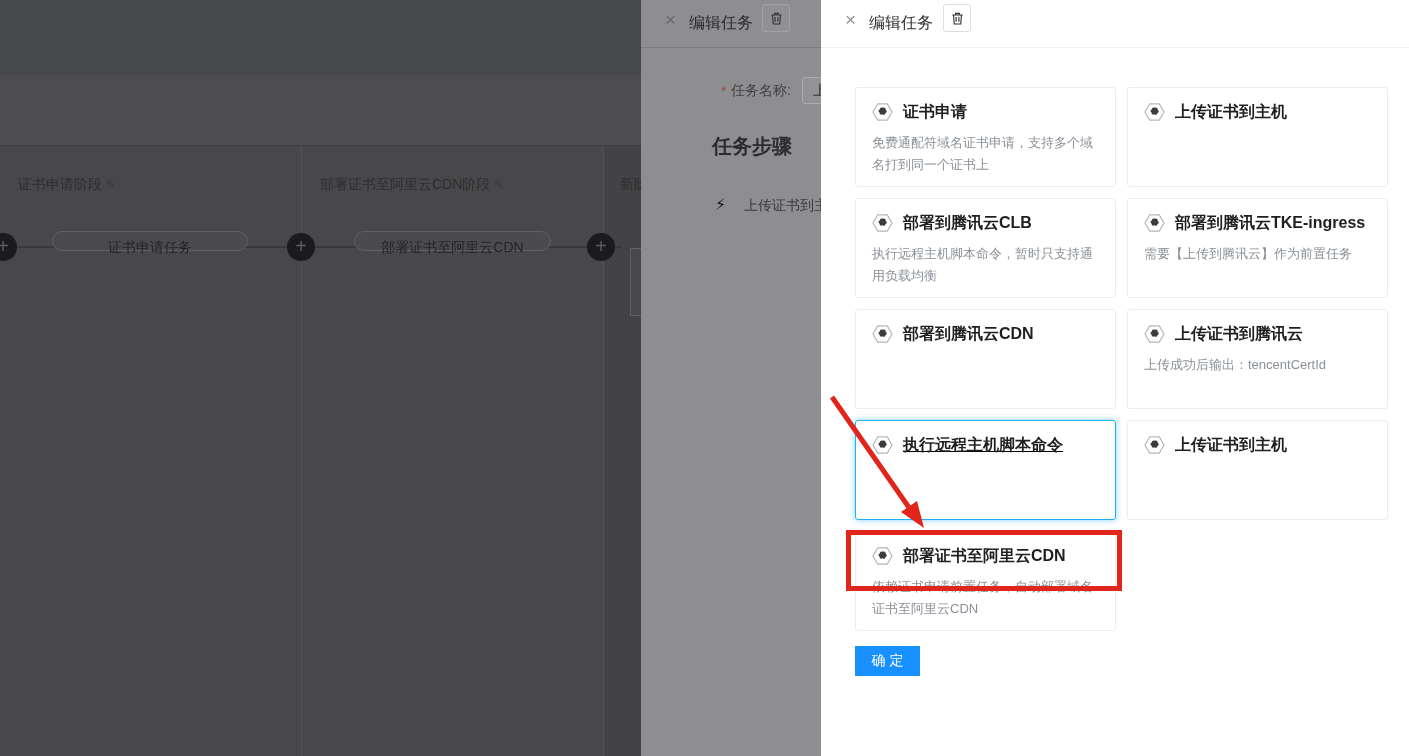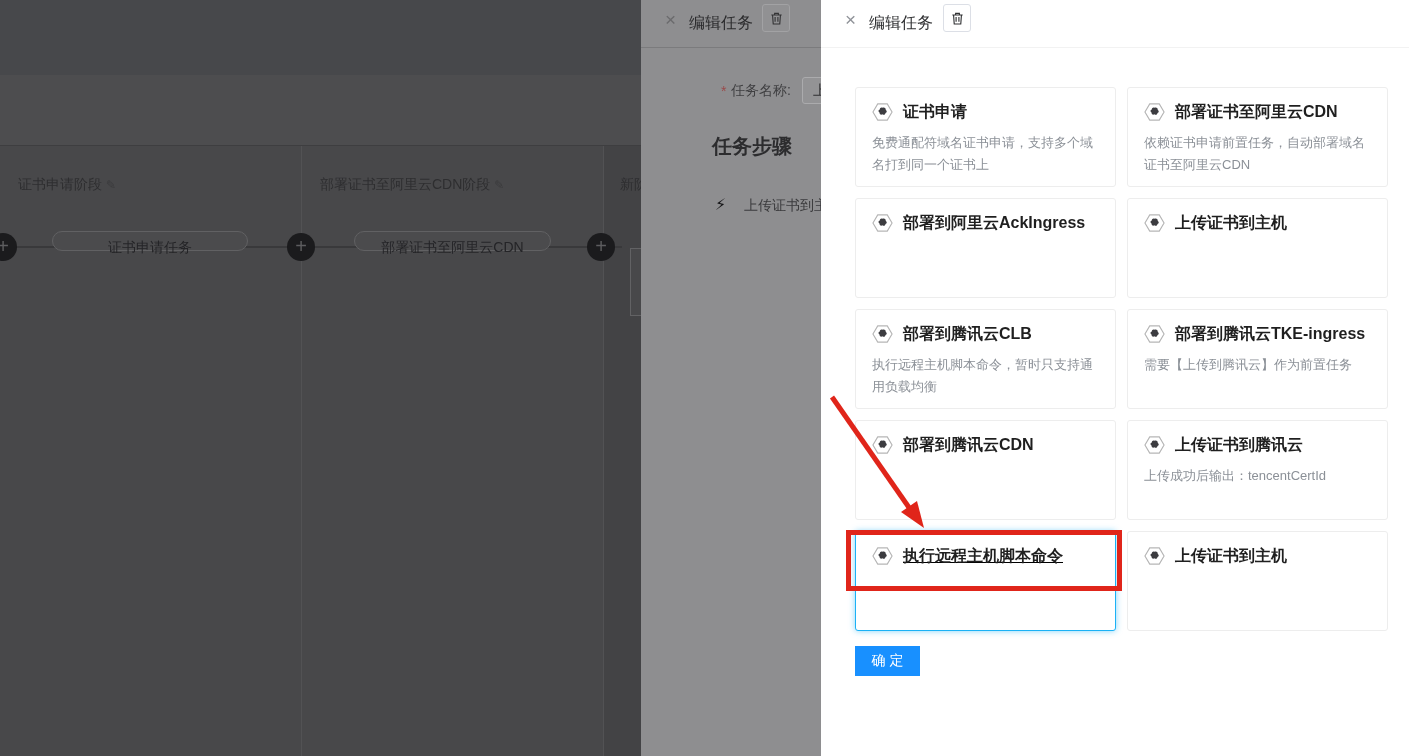--- a/index.html
+++ b/index.html
@@ -156,30 +156,20 @@
         <span class="ctitle">证书申请</span>
         </div>
       <div class="cdesc">免费通配符域名证书申请，支持多个域名打到同一个证书上</div>
     </div>
     <div class="card">
       <div class="trow">
           <svg width="21" height="22" viewBox="0 0 22 22">
             <polygon points="1,11 6,2.5 16,2.5 21,11 16,19.5 6,19.5" fill="#fff" stroke="#b6b6b6" stroke-width="1.2"></polygon>
             <path d="M11 6.5c1.8-1 3.8.4 3.4 2.4 1.6.5 1.4 2.8-.3 3.1.1 1.8-2 2.6-3.2 1.4-1.5 1-3.3-.2-3-1.9-1.6-.6-1.4-2.8.3-3.1-.1-1.6 1.4-2.5 2.8-1.9z" fill="#3c3c40"></path>
           </svg>
-        <span class="ctitle">部署到阿里云AckIngress</span>
-        </div>
-
-    </div>
-    <div class="card">
-      <div class="trow">
-          <svg width="21" height="22" viewBox="0 0 22 22">
-            <polygon points="1,11 6,2.5 16,2.5 21,11 16,19.5 6,19.5" fill="#fff" stroke="#b6b6b6" stroke-width="1.2"></polygon>
-            <path d="M11 6.5c1.8-1 3.8.4 3.4 2.4 1.6.5 1.4 2.8-.3 3.1.1 1.8-2 2.6-3.2 1.4-1.5 1-3.3-.2-3-1.9-1.6-.6-1.4-2.8.3-3.1-.1-1.6 1.4-2.5 2.8-1.9z" fill="#3c3c40"></path>
-          </svg>
         <span class="ctitle">部署到腾讯云CLB</span>
         </div>
       <div class="cdesc">执行远程主机脚本命令，暂时只支持通用负载均衡</div>
     </div>
     <div class="card">
       <div class="trow">
           <svg width="21" height="22" viewBox="0 0 22 22">
             <polygon points="1,11 6,2.5 16,2.5 21,11 16,19.5 6,19.5" fill="#fff" stroke="#b6b6b6" stroke-width="1.2"></polygon>
             <path d="M11 6.5c1.8-1 3.8.4 3.4 2.4 1.6.5 1.4 2.8-.3 3.1.1 1.8-2 2.6-3.2 1.4-1.5 1-3.3-.2-3-1.9-1.6-.6-1.4-2.8.3-3.1-.1-1.6 1.4-2.5 2.8-1.9z" fill="#3c3c40"></path>
           </svg>

